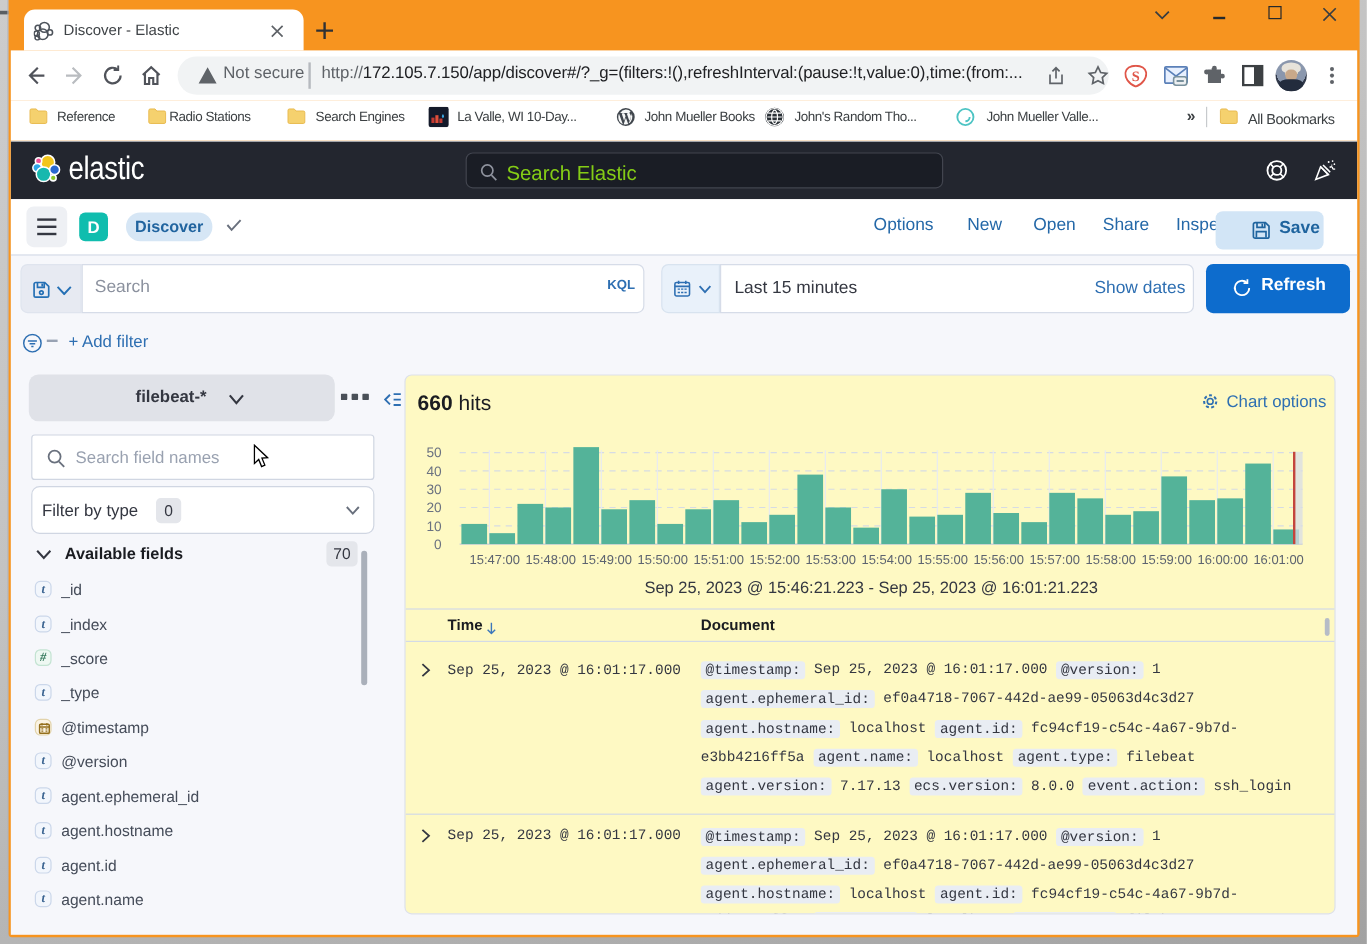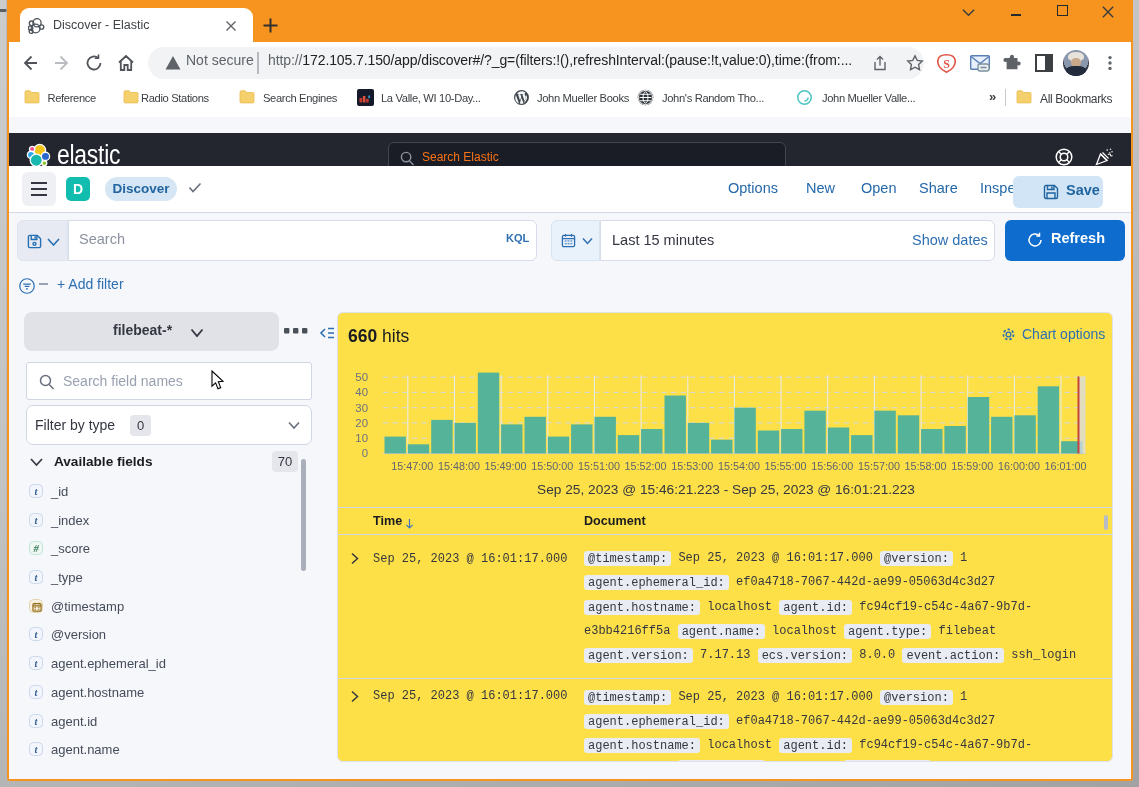--- a/index.html
+++ b/index.html
@@ -8,21 +8,21 @@
   background:linear-gradient(160deg,#cccccc 0%,#c3c3c3 40%,#a2a2a2 100%); }
 .abs { position:absolute; }
 
 #win { position:absolute; left:7px; top:0; width:1126px; height:781px; background:#f7941f; border-radius:0 0 3px 3px; }
 #tab { position:absolute; left:20px; top:8px; width:233px; height:34px; background:#fff; border-radius:9px 9px 0 0; }
 #toolbar { position:absolute; left:9px; top:42px; width:1122px; height:42px; background:#fff; }
 #bookbar { position:absolute; left:9px; top:84px; width:1122px; height:33px; background:#fff; }
 #content { position:absolute; left:9px; top:117px; width:1122px; height:662px; background:#f6f7fb; overflow:hidden; }
 .bktext { top:8px; font-size:11.2px; color:#3c4043; letter-spacing:-0.35px; }
 
-#ehead { position:absolute; left:0; top:16px; width:1122px; height:48px; background:#23262f; }
+#ehead { position:absolute; left:0; top:1px; width:1122px; height:48px; background:#23262f; }
 #navrow { position:absolute; left:0; top:49px; width:1122px; height:47px; background:#fff; border-bottom:1px solid #d3dae6; }
 .nlink { top:14px; font-size:14.5px; color:#2468a8;margin-left:35px; }
 .fbadge { left:20px; width:14px; height:14px; border-radius:4.5px; font-size:10.5px; font-weight:bold; text-align:center; line-height:13px; font-style:italic; font-family:"Liberation Serif",serif; border:1px solid; }
 .tb { background:#f2f6fc; border-color:#cbd7ea; color:#3a6390; }
 .gb { background:#eef8f2; border-color:#c3e3d2; color:#367a5d; }
 .yb { background:#faf3e3; border-color:#e2d3ab; }
 .fname { left:42px; font-size:13px; color:#454c59; }
 .euiInput { background:#fff; border:1px solid #d0d6e2; border-radius:6px; }
 .mono { font-family:"Liberation Mono", monospace; }
 .chip { background:#e9edf3; border-radius:3px; padding:0.5px 4px; color:#343741; }
@@ -184,21 +184,21 @@
       <circle cx="25.5" cy="17.5" r="5.4" fill="#2a68cf" stroke="#fff" stroke-width="1.7"></circle>
       <circle cx="24" cy="26.5" r="3.2" fill="#8bc72a" stroke="#fff" stroke-width="1.7"></circle>
     </svg>
     <span class="abs" style="left:48px;top:7px;font-size:27px;color:#fff;letter-spacing:-0.3px;transform:scaleX(0.85);transform-origin:0 0">elastic</span>
 
     <div class="abs" style="left:379px;top:9px;width:398px;height:30px;background:#1a1d25;border:1px solid #42454f;border-radius:6px">
       <svg class="abs" style="left:11px;top:8px" width="15" height="15" viewBox="0 0 16 16" fill="none" stroke="#8f939e" stroke-width="1.5">
           <circle cx="6.5" cy="6.5" r="5"></circle>
           <path d="M10.2 10.6 L14.5 15"></path>
         </svg>
-      <span class="abs" style="left:33px;top:7px;font-size:12px;color:#f97316">Search Elastic</span>
+      <span class="abs" style="left:33px;top:7px;font-size:17px;color:#84cc16">Search Elastic</span>
     </div>
 
     <svg class="abs" style="left:1046px;top:15px" width="18" height="18" viewBox="0 0 18 18" fill="none" stroke="#fff" stroke-width="1.5">
         <circle cx="9" cy="9" r="7.8"></circle>
         <circle cx="9" cy="9" r="3.8"></circle>
         <path d="M3.5 3.5 L6.3 6.3 M14.5 3.5 L11.7 6.3 M3.5 14.5 L6.3 11.7 M14.5 14.5 L11.7 11.7" stroke-width="1.3"></path>
       </svg>
 
     <svg class="abs" style="left:1086px;top:14px" width="19" height="19" viewBox="0 0 19 19" fill="none" stroke="#fff" stroke-width="1.3">
         <path d="M5.5 7 L1.5 17.5 L12 13.5 Z"></path>
@@ -313,21 +313,21 @@
     </div>
     <svg class="abs" style="left:21px;top:340px" width="13" height="10" viewBox="0 0 13 10" fill="none" stroke="#343741" stroke-width="1.7">
         <path d="M1 2 L6.5 8 L12 2"></path>
       </svg>
     <span class="abs" style="left:45px;top:337px;font-size:13.6px;font-weight:bold;color:#1a1c21">Available fields</span>
     <span class="abs" style="left:263px;top:334px;width:26px;height:21px;background:#e4e6eb;border-radius:4px;font-size:13px;color:#343741;text-align:center;line-height:21px">70</span>
     <div class="abs" style="left:292px;top:342px;width:5px;height:112px;background:#aab0ba;border-radius:3px"></div>
 
   </div>
 
-  <div id="card" style="position:absolute;left:328px;top:195px;width:776px;height:450px;background:#fde047;border:1px solid #dde1ea;border-radius:6px;overflow:hidden">
+  <div id="card" style="position:absolute;left:328px;top:195px;width:776px;height:450px;background:#fef9c3;border:1px solid #dde1ea;border-radius:6px;overflow:hidden">
     <span class="abs" style="left:10px;top:13px;font-size:17.5px;color:#1a1c21"><b>660</b> hits</span>
     <svg class="abs" style="left:663px;top:14px" width="15" height="15" viewBox="0 0 16 16" fill="none" stroke="#2e6fb2">
         <circle cx="8" cy="8" r="2.6" stroke-width="1.4"></circle>
         <circle cx="8" cy="8" r="5.4" stroke-width="1.8" stroke-dasharray="2.6 2.15"></circle>
       </svg>
     <span class="abs" style="left:684px;top:13px;font-size:14px;color:#2e6fb2">Chart options</span>
     <div id="chart">
       <svg class="abs" style="left:0;top:-1px" width="776" height="200" viewBox="0 0 776 200" font-family="Liberation Sans, sans-serif">
         <g id="grid">
             <line x1="45" x2="747.5" y1="126.2" y2="126.2" stroke="#d6dbe4" stroke-width="1" stroke-dasharray="5.2 4.4"></line>

